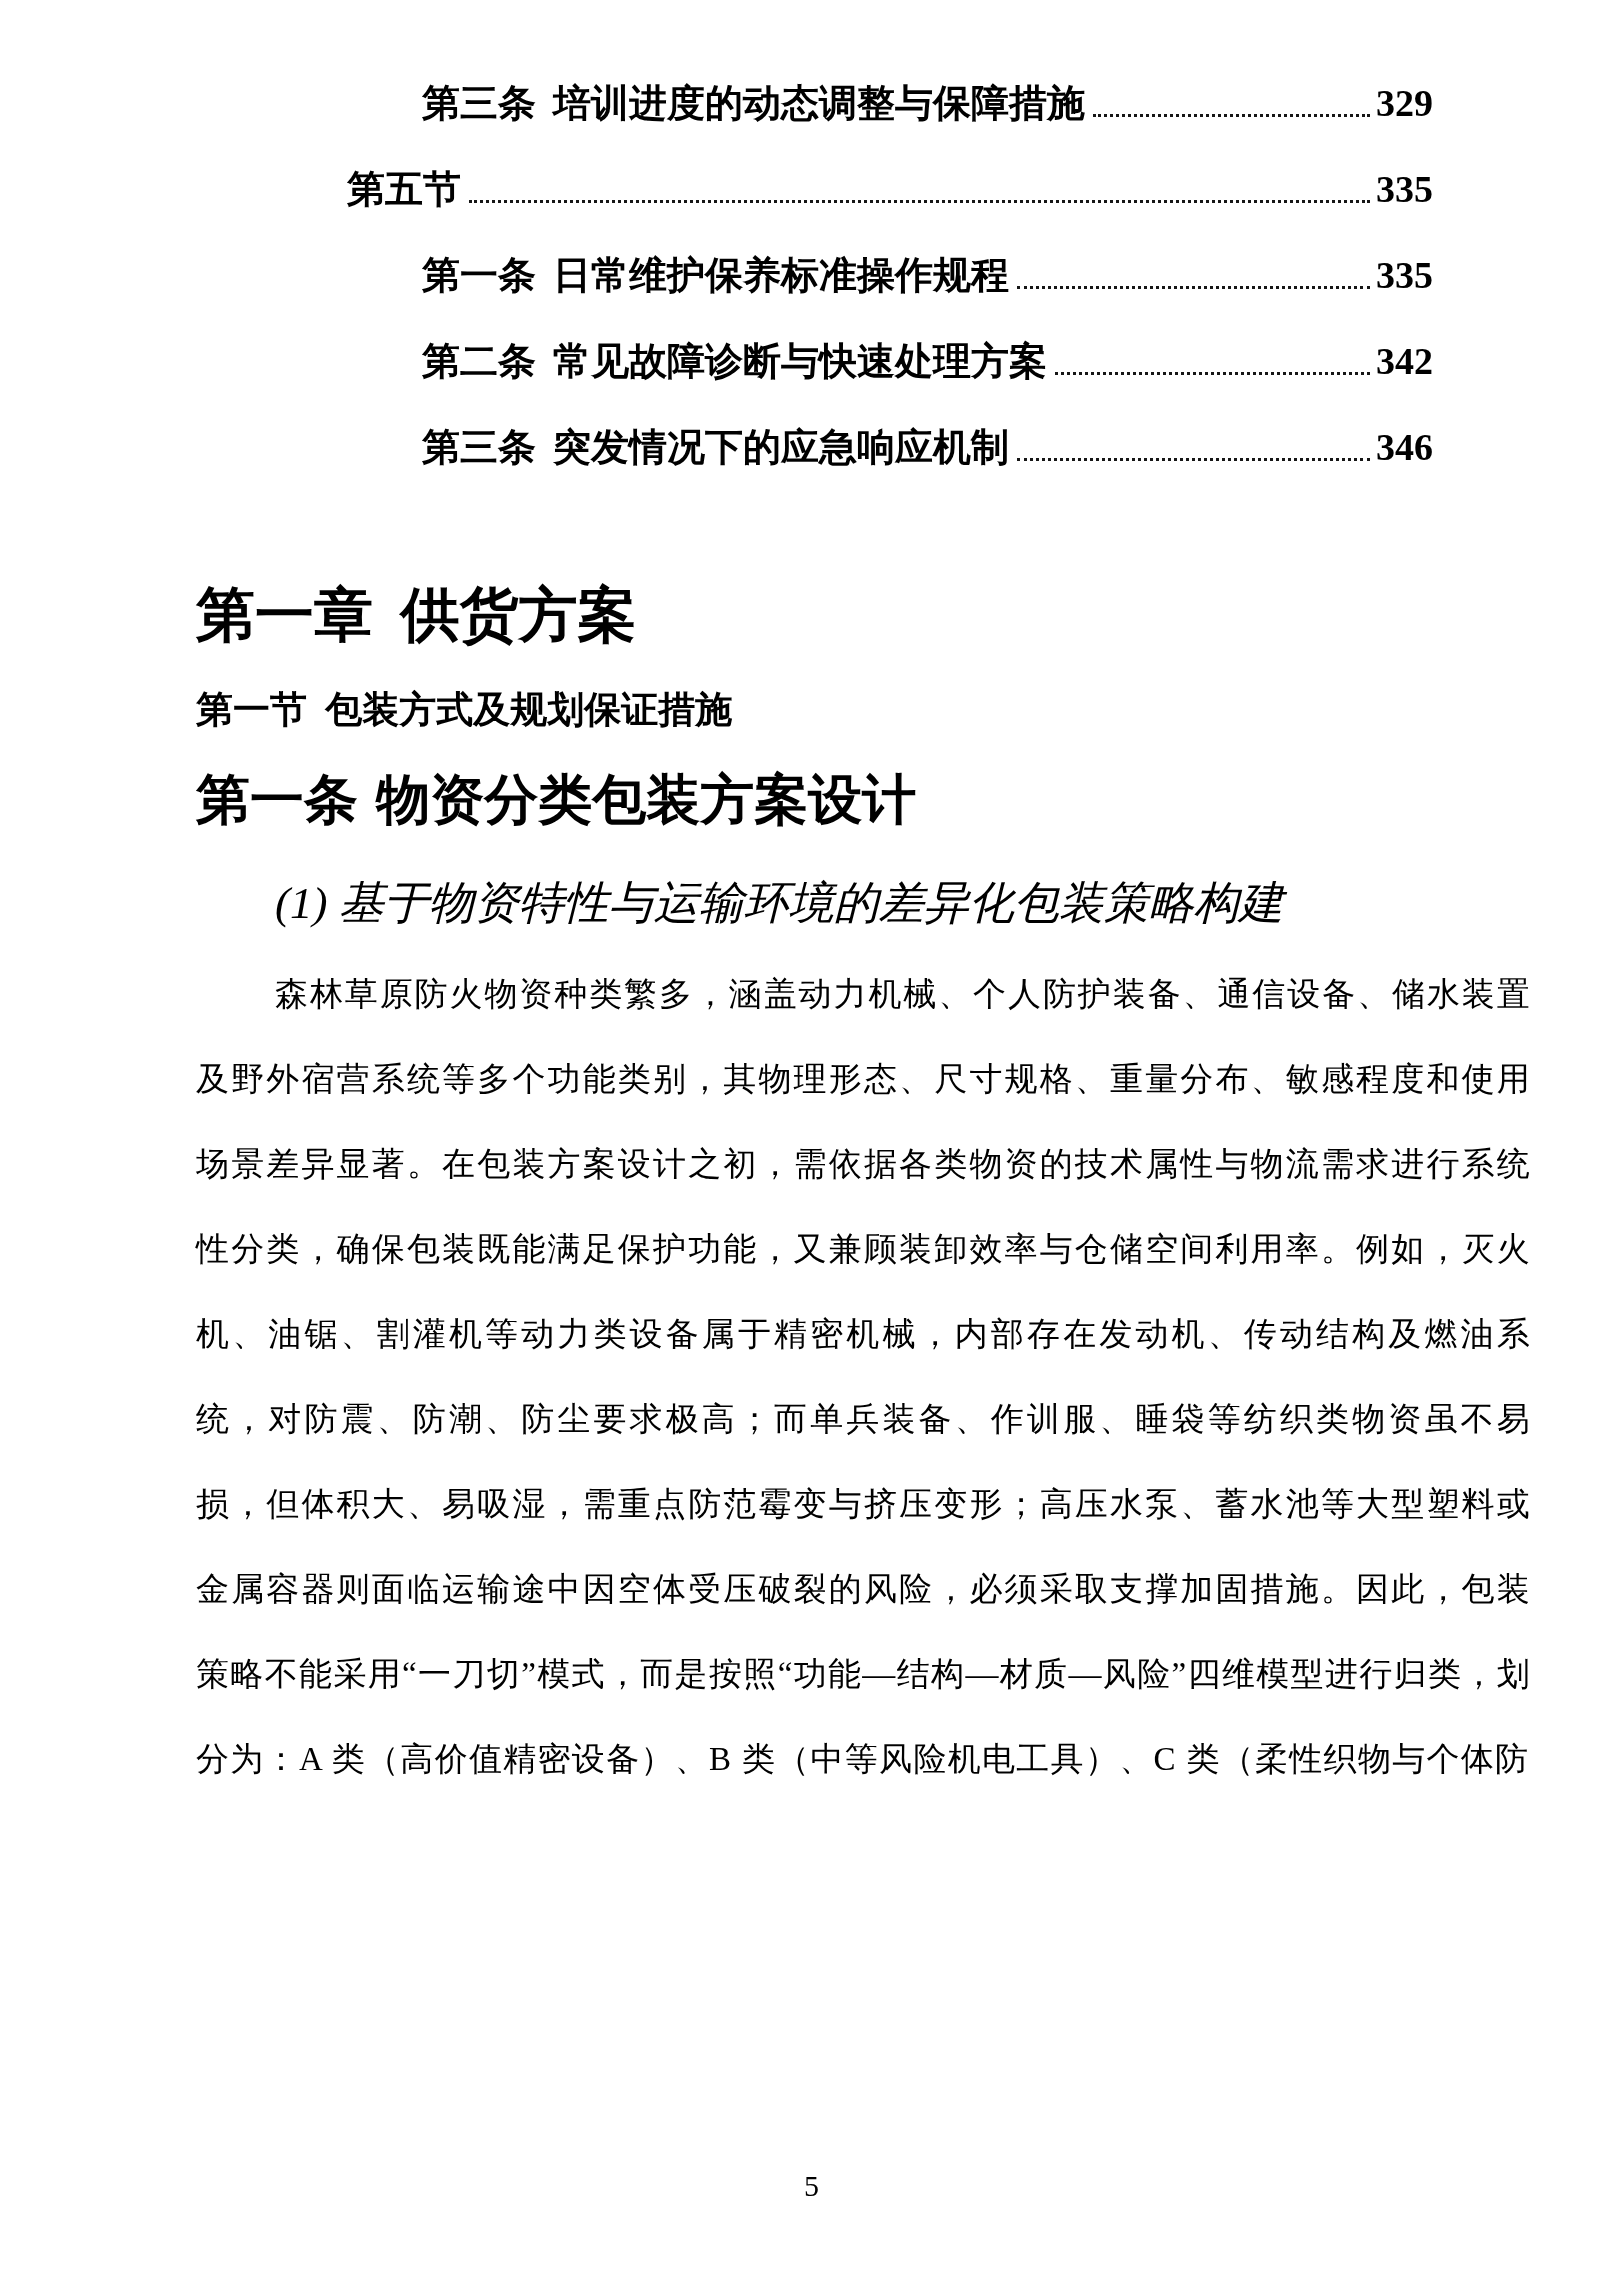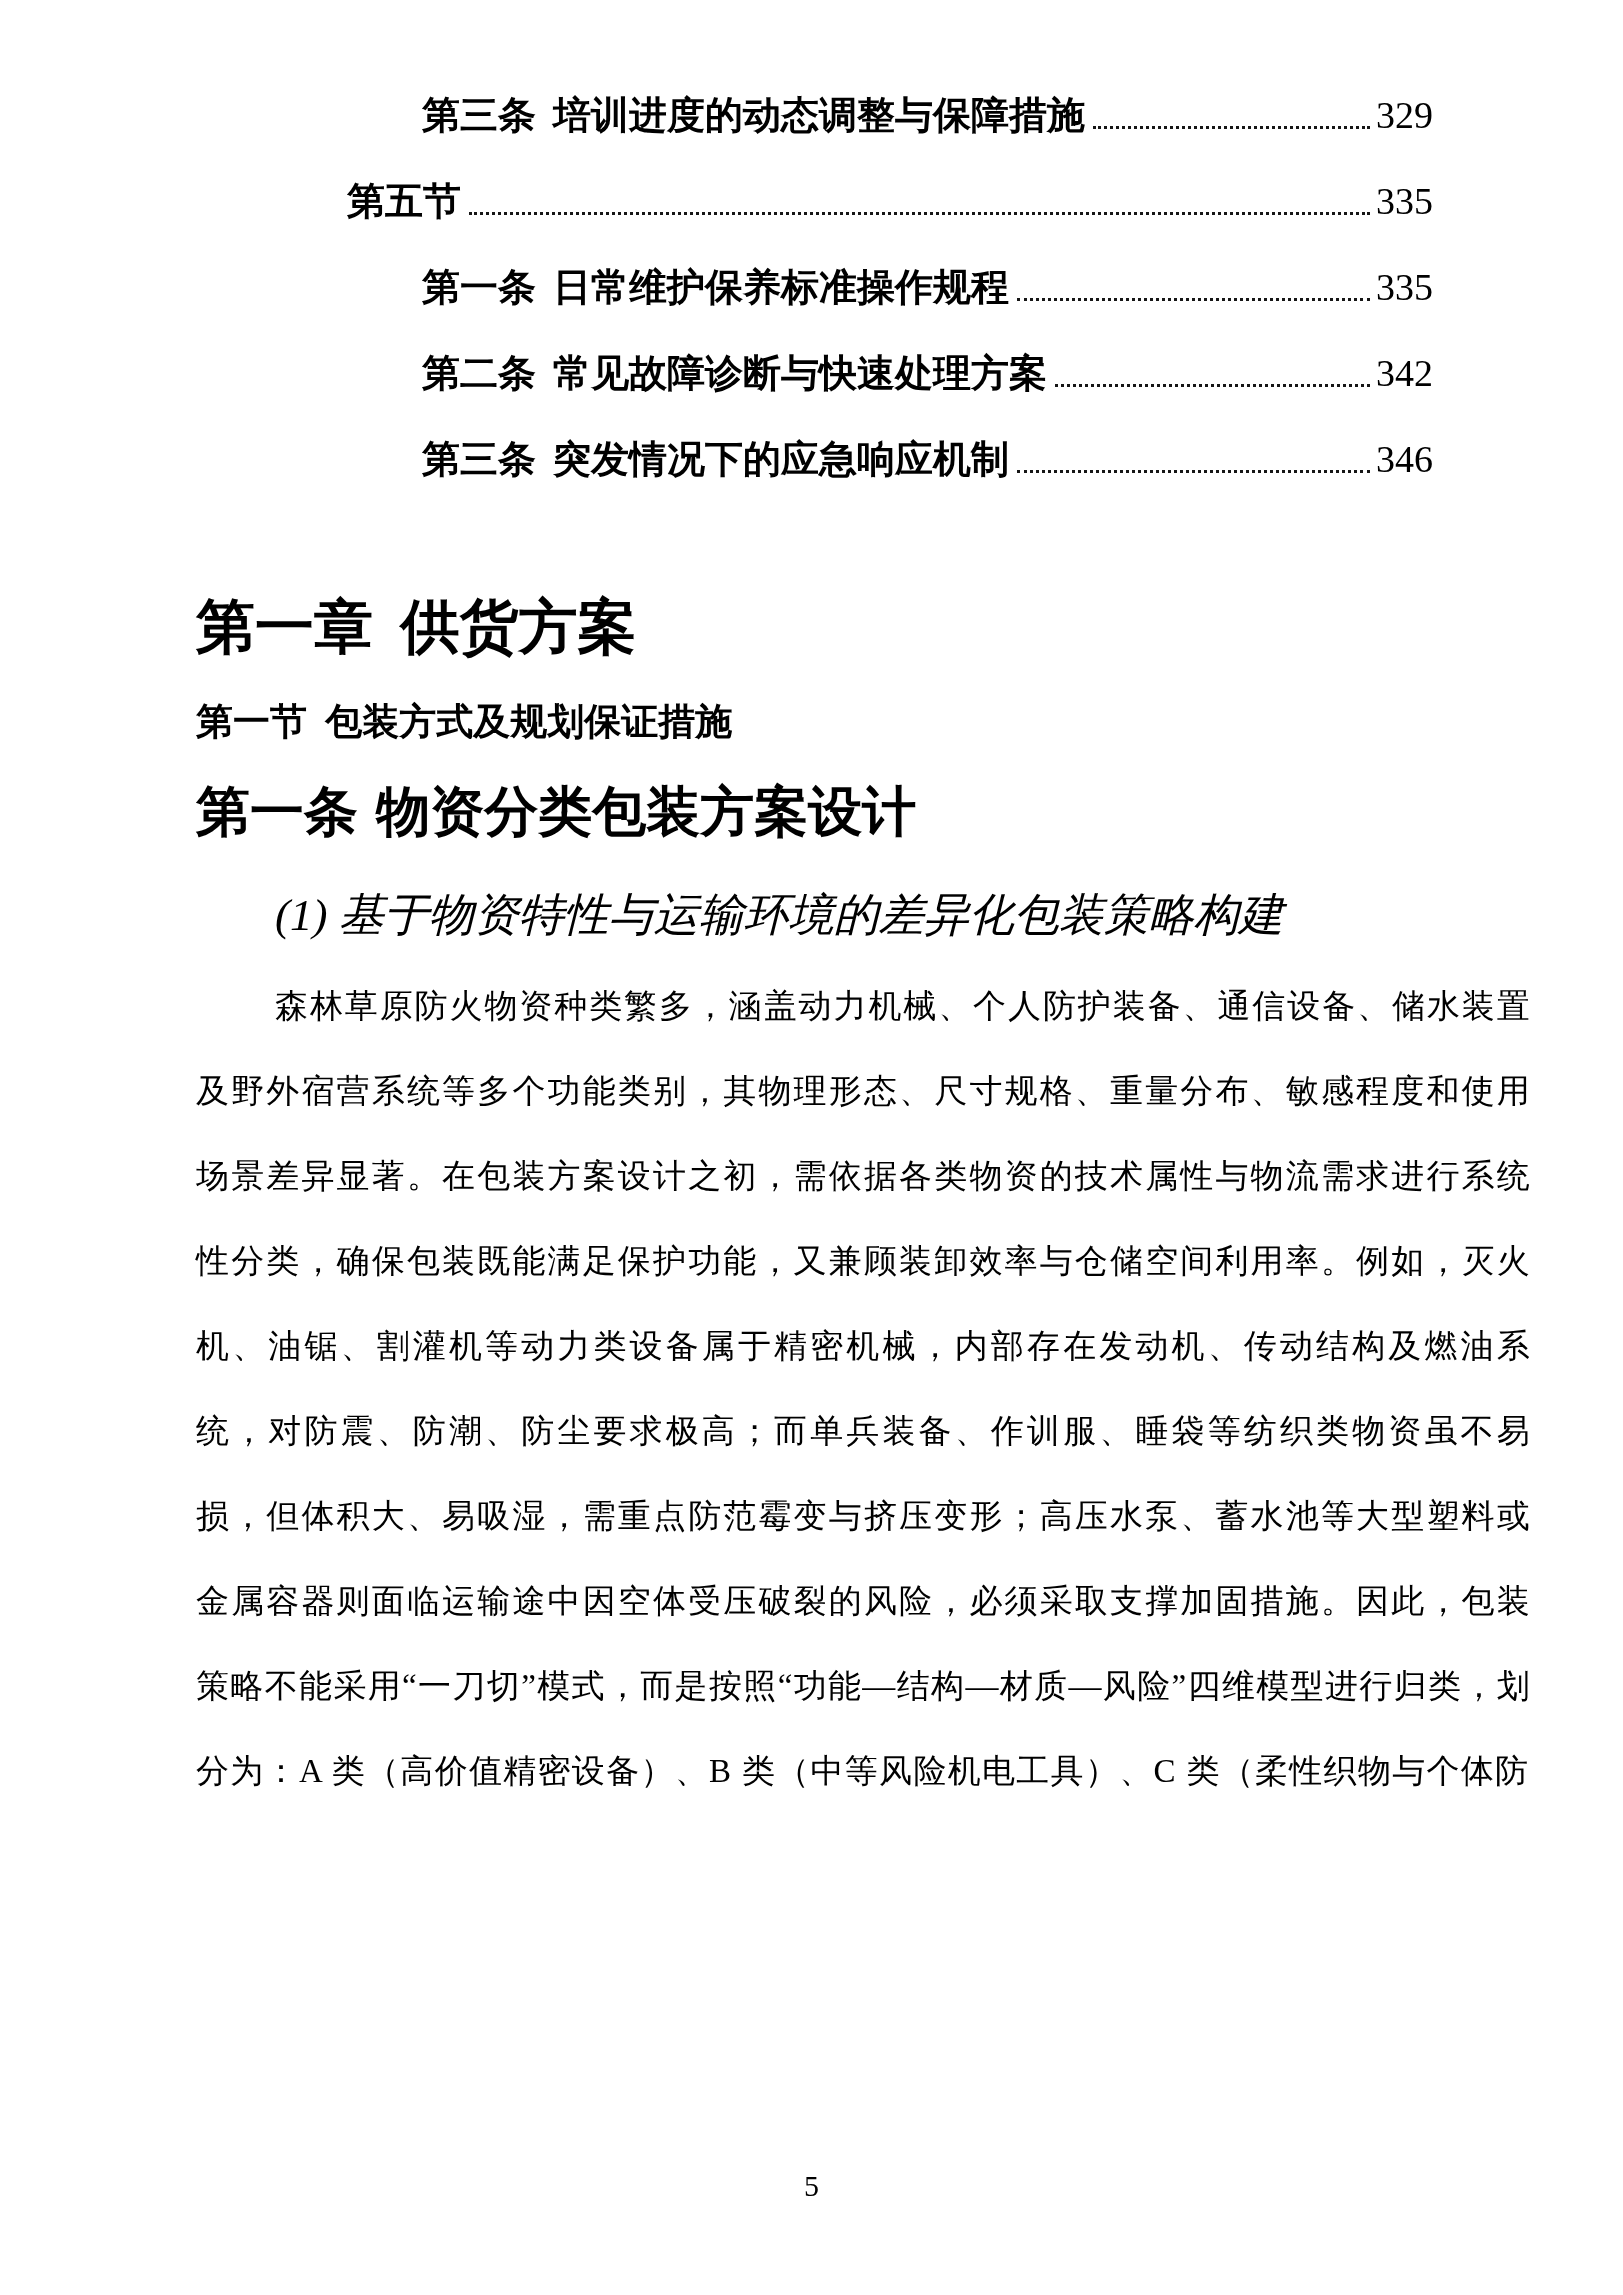--- a/index.html
+++ b/index.html
@@ -4,21 +4,21 @@
 <style>
   * { margin: 0; padding: 0; box-sizing: border-box; }
   html, body { background: #ffffff; }
   .page {
     position: relative;
     width: 1623px;
     height: 2295px;
     background: #ffffff;
     color: #000000;
     font-family: "Liberation Serif", "DejaVu Serif", serif;
-    padding: 52px 92px 0 196px;
+    padding: 40px 92px 0 196px;
     overflow: hidden;
   }
 
   
   .toc { padding-right: 98px; }
   .toc-row {
     display: flex;
     align-items: flex-end;
     height: 86px;
     font-size: 38px;
@@ -27,21 +27,21 @@
   .toc-row.lvl1 { padding-left: 151px; }
   .toc-row.lvl2 { padding-left: 226px; }
   .toc-num   { font-weight: bold; white-space: nowrap; }
   .toc-title { font-weight: bold; white-space: nowrap; margin-left: 17px; }
   .toc-leader {
     flex: 1 1 auto;
     min-width: 19.6px;
     border-bottom: 3.9px dotted #161616;
     margin: 0 6.5px 9.2px 7.9px;
   }
-  .toc-page { font-weight: normal; white-space: nowrap; }
+  .toc-page { font-weight: bold; white-space: nowrap; }
 
   
   .chapter-heading {
     margin-top: 110px;
     font-size: 59px;
     font-weight: bold;
     line-height: 1.2;
   }
   .chapter-heading .h-title { margin-left: 27.5px; }
 

